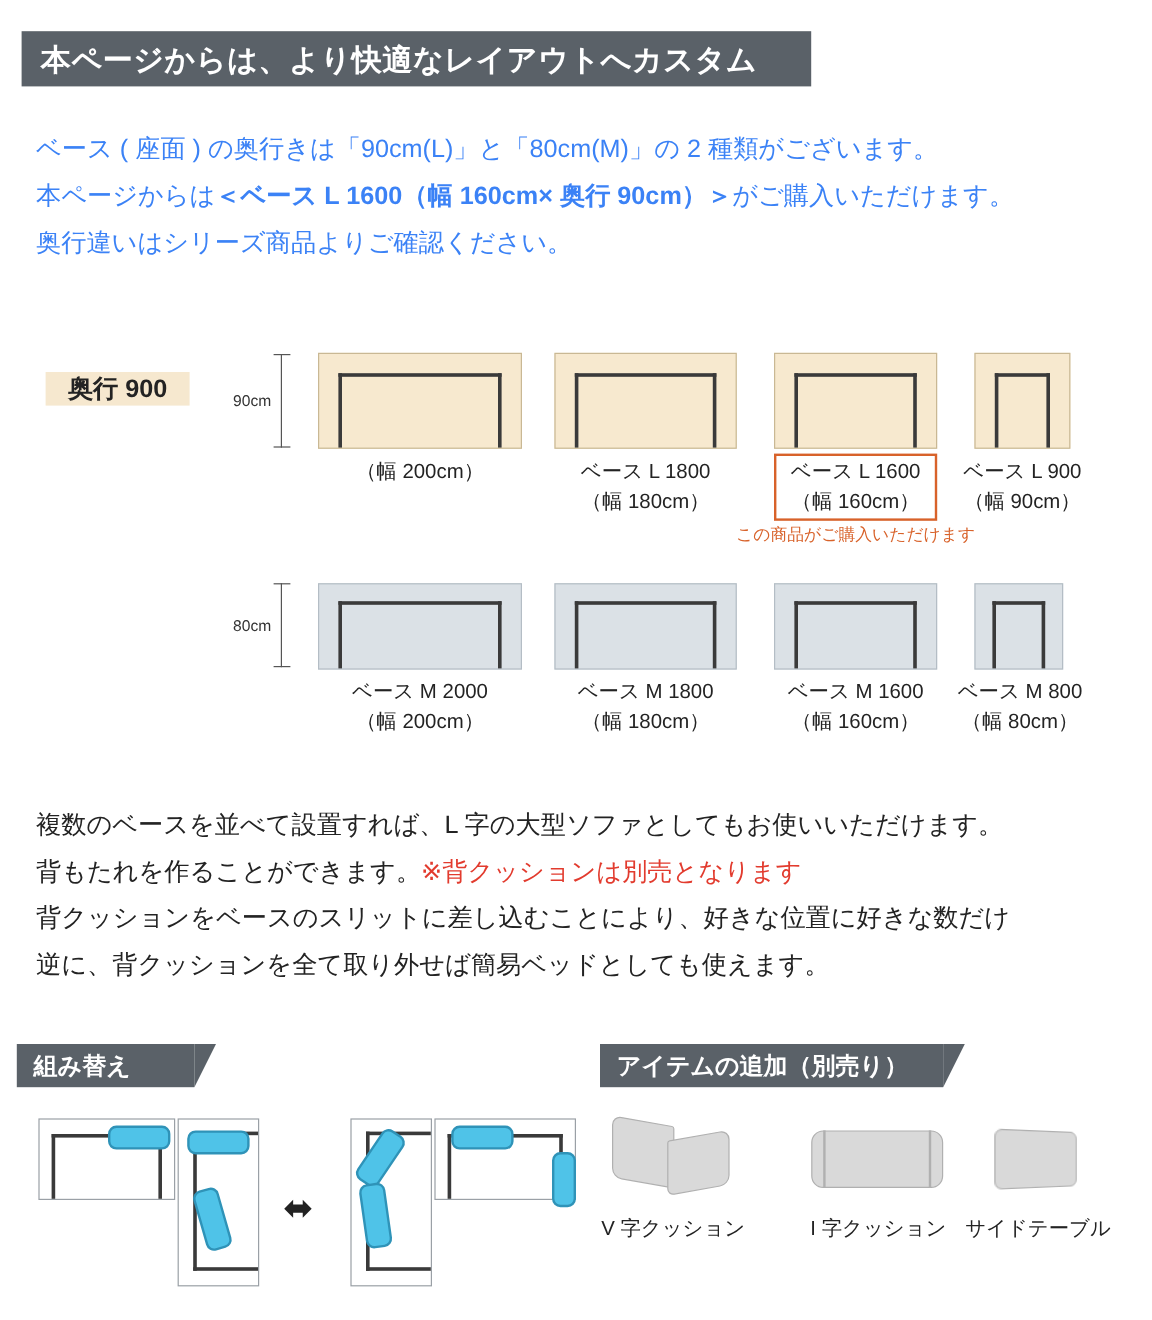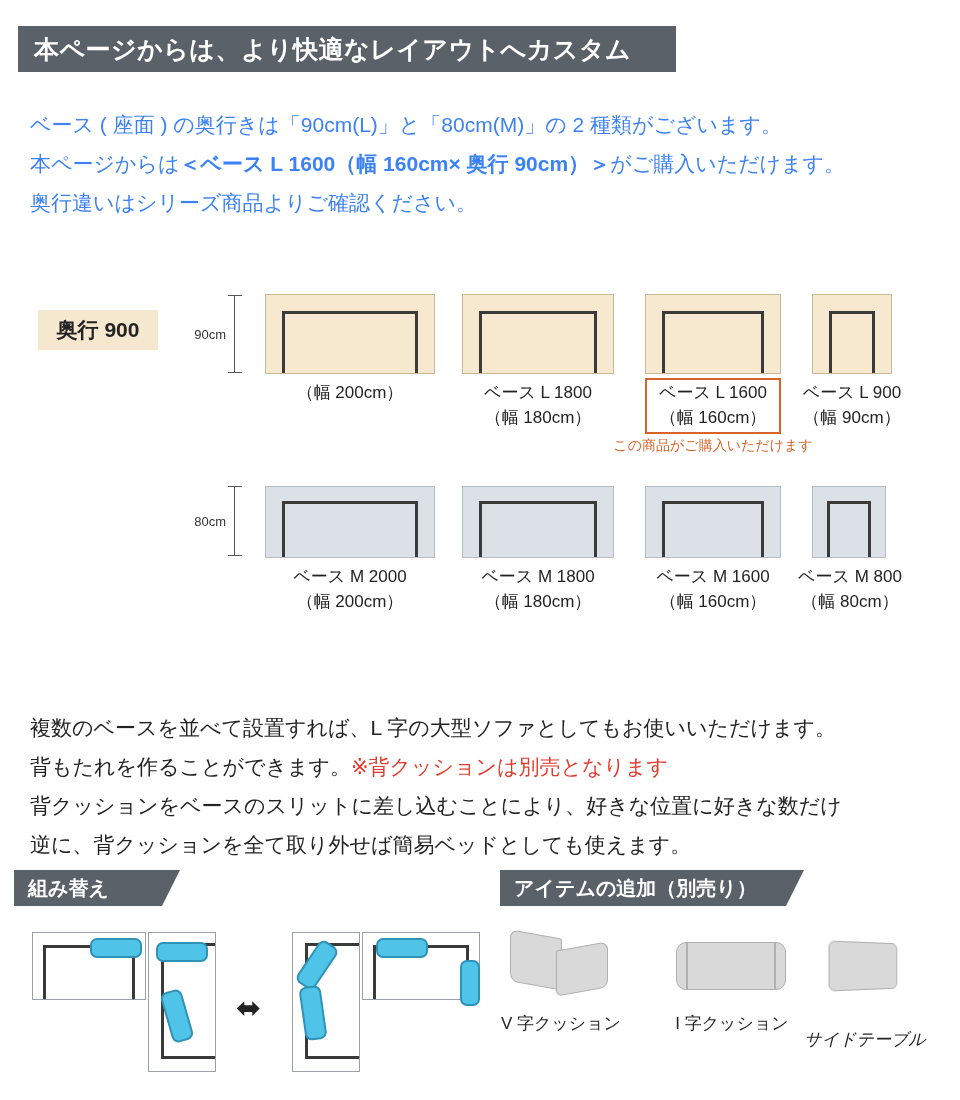--- a/index.html
+++ b/index.html
@@ -54,21 +54,21 @@
     position: absolute;
     left: 0;
     top: 280px;
     width: 960px;
     height: 350px;
   }
 
   .depth-label {
     position: absolute;
     width: 120px;
-    height: 40px;
+    height: 28px;
     display: flex;
     align-items: center;
     justify-content: center;
     font-size: 21px;
     font-weight: bold;
     color: #232323;
   }
   .depth-label.l900 { left: 38px; top: 30px; background: #f6e8cf; }
   .depth-label.m800 { left: 38px; top: 218px; background: #d8dde2; }
 
@@ -139,21 +139,20 @@
 
   
   .mid-text {
     position: absolute;
     left: 30px;
     top: 668px;
     width: 910px;
     font-size: 21px;
     line-height: 39px;
     color: #232323;
-    margin-top: 40px;
   }
   .mid-text .red { color: #e23b2e; }
 
   
   .flag {
     position: absolute;
     height: 36px;
     background: #5a6168;
     color: #ffffff;
     font-size: 20px;
@@ -367,14 +366,14 @@
   <div class="grey-shape" style="left:20px; top:14px; width:52px; height:52px; border-radius:8px 2px 6px 8px; transform:skewY(10deg);"></div>
   <div class="grey-shape" style="left:66px; top:26px; width:52px; height:46px; border-radius:2px 8px 8px 6px; transform:skewY(-10deg);"></div>
   <div class="item-cap" style="left:0px; top:92px; width:142px;">V 字クッション</div>
 
   <div class="grey-shape" style="left:186px; top:22px; width:110px; height:48px; border-radius:10px;"></div>
   <div class="grey-shape" style="left:196px; top:22px; width:2px; height:48px; background:#b0b0b0; border:none;"></div>
   <div class="grey-shape" style="left:284px; top:22px; width:2px; height:48px; background:#b0b0b0; border:none;"></div>
   <div class="item-cap" style="left:172px; top:92px; width:140px;">I 字クッション</div>
 
   <div class="grey-shape" style="left:340px; top:22px; width:70px; height:48px; border-radius:6px; transform:perspective(120px) rotateY(12deg);"></div>
-  <div class="item-cap" style="left:305px; top:108px; width:140px;font-style:italic;">サイドテーブル</div>
+  <div class="item-cap" style="left:305px; top:92px; width:140px;">サイドテーブル</div>
 </div>
 
 </body></html>

